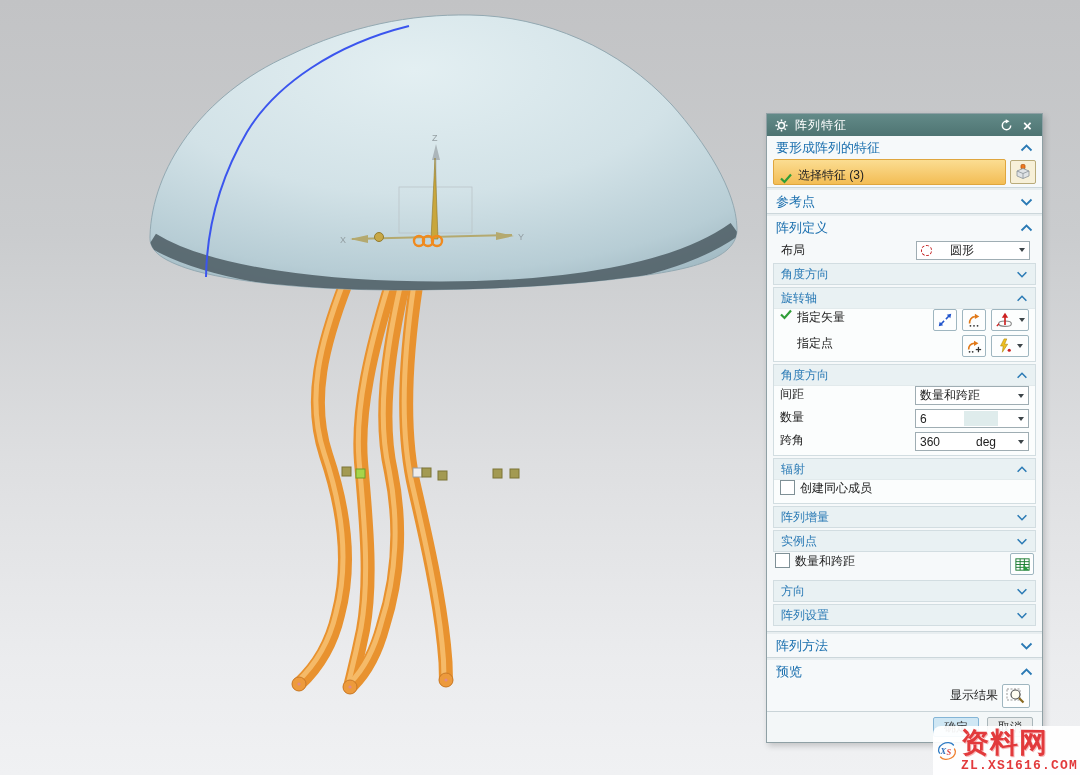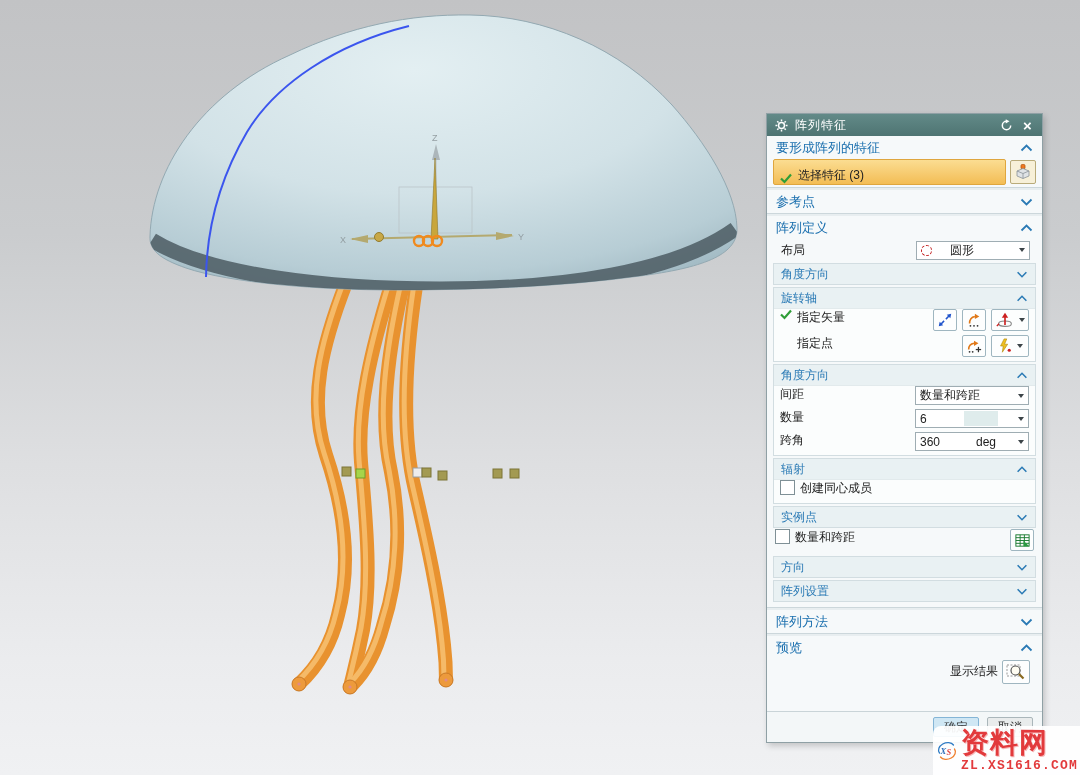--- a/index.html
+++ b/index.html
@@ -348,20 +348,26 @@
               <path d="M1.5 6.5 L6.5 1.5 L11.5 6.5" fill="none" stroke="#2a7ab5" stroke-width="1.8"></path>
             </svg>
         </div>
         <div class="srow f24">
           <span class="checkbox"></span>
           <span class="lbl">创建同心成员</span>
         </div>
       </div>
 
       <div class="subhdr">
+        <span class="gt">阵列增量</span>
+        <svg width="12" height="7" viewBox="0 0 13 8">
+            <path d="M1.5 1.5 L6.5 6.5 L11.5 1.5" fill="none" stroke="#2a7ab5" stroke-width="1.8"></path>
+          </svg>
+      </div>
+      <div class="subhdr">
         <span class="gt">实例点</span>
         <svg width="12" height="7" viewBox="0 0 13 8">
             <path d="M1.5 1.5 L6.5 6.5 L11.5 1.5" fill="none" stroke="#2a7ab5" stroke-width="1.8"></path>
           </svg>
       </div>
 
       <div class="srow" style="padding:0 2px;">
         <span class="checkbox"></span>
         <span class="lbl">数量和跨距</span>
         <span class="sp"></span>

